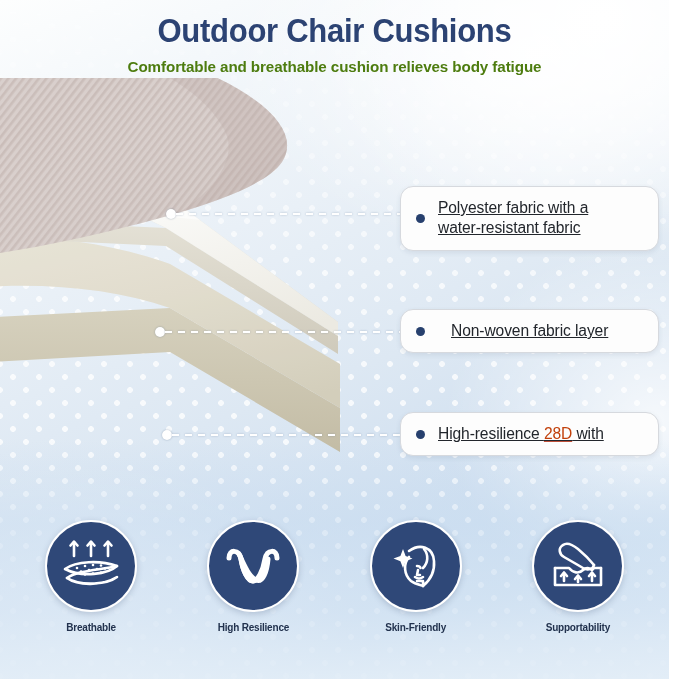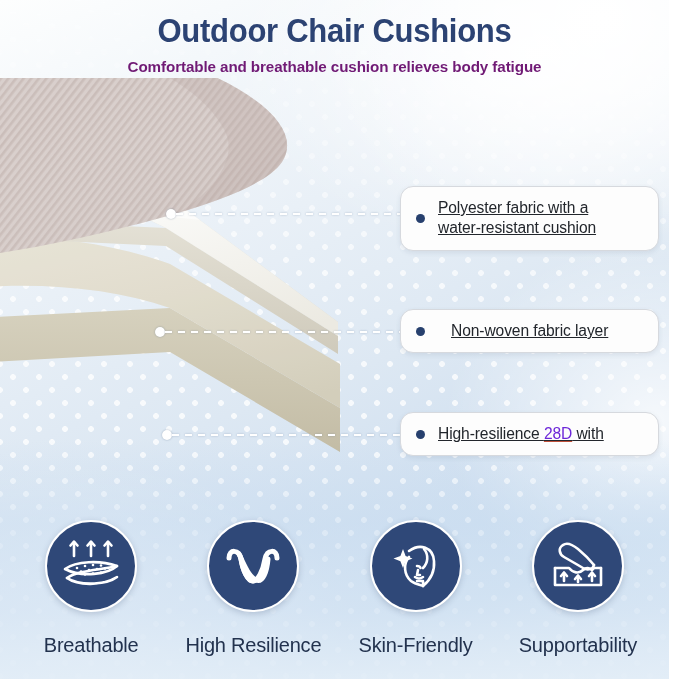--- a/index.html
+++ b/index.html
@@ -92,21 +92,21 @@
     color: #2c4373;
     letter-spacing: -0.3px;
     font-stretch: condensed;
     transform: scaleX(0.94);
     text-shadow: 0 1px 1px rgba(255,255,255,0.7);
   }
   .subtitle {
     margin: 9px 0 0 0;
     font-size: 15.2px;
     font-weight: 600;
-    color: #701a75;
+    color: #4d7c0f;
     letter-spacing: -0.1px;
   }
 
   
   .callout {
     position: absolute;
     z-index: 7;
     box-sizing: border-box;
     display: flex;
     align-items: center;
@@ -124,21 +124,21 @@
     background: #27406e;
   }
   .callout .ctext {
     font-size: 15.6px;
     line-height: 1.30;
     color: #22262c;
     letter-spacing: -0.1px;
     text-decoration: underline;
   }
   .callout .hl {
-    color: #6d28d9;
+    color: #c2410c;
     text-decoration: underline;
     text-decoration-color: #bf4f39;
     text-underline-offset: 2px;
   }
   #callout-1 { left: 400px; top: 186px; width: 259px; }
   #callout-2 { left: 400px; top: 309px; width: 259px; gap: 26px; }
   #callout-3 { left: 400px; top: 412px; width: 259px; }
 
   
   .leader {
@@ -192,24 +192,24 @@
     background: #2f4878;
     border: 2.5px solid #ffffff;
     display: flex;
     align-items: center;
     justify-content: center;
     box-shadow: 0 2px 6px rgba(45,65,100,0.22);
     box-sizing: border-box;
   }
   .feature .circle svg { display: block; }
   .feature .flabel {
-    margin-top: 22px;
-    font-size: 20px;
+    margin-top: 10px;
+    font-size: 10px;
     color: #22324e;
-    font-weight: 400;
+    font-weight: 700;
     letter-spacing: -0.2px;
     white-space: nowrap;
   }
 </style>
 </head>
 <body>
 
 <div id="infographic">
 
   <div class="bg-base"></div>
@@ -287,21 +287,21 @@
   </div>
   <div class="leader" id="leader-3">
     <span class="knob"></span>
     <span class="dash"></span>
   </div>
 
   <div class="callout" id="callout-1">
     <span class="bullet"></span>
     <span class="ctext">
       <span>Polyester fabric with a</span><br>
-      <span>water-resistant cushion</span>
+      <span>water-resistant fabric</span>
     </span>
   </div>
 
   <div class="callout" id="callout-2">
     <span class="bullet"></span>
     <span class="ctext">
       <span>Non-woven fabric layer</span>
     </span>
   </div>
 

